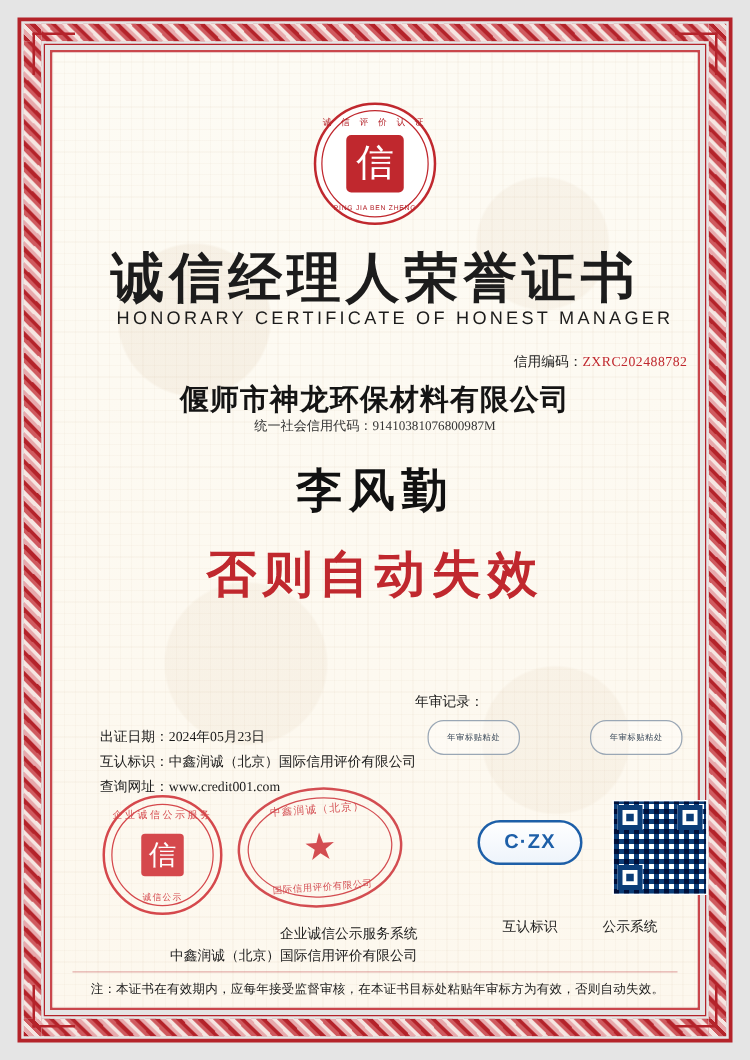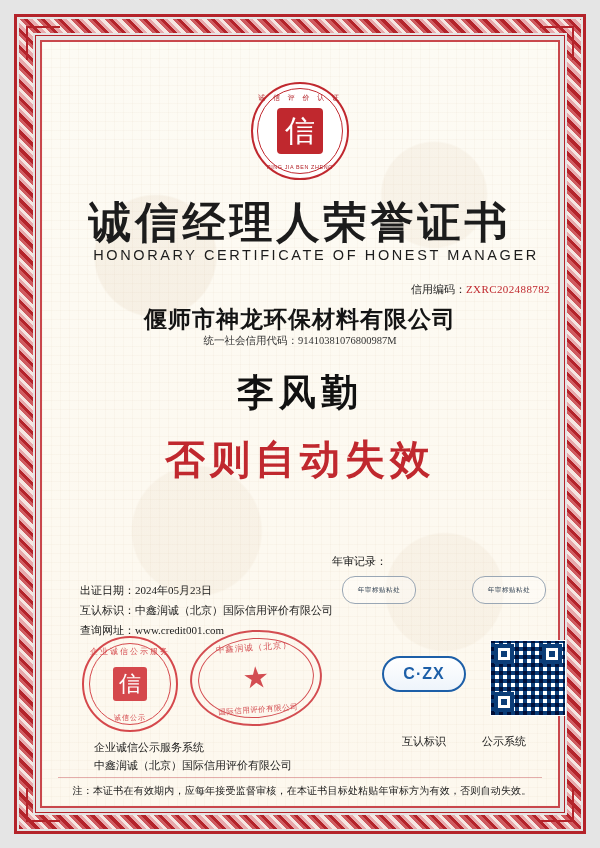--- a/index.html
+++ b/index.html
@@ -309,21 +309,21 @@
     text-align: center; font-size: 7.5px; color: #cf3b41; letter-spacing: 0.5px;
   }
 
   
   .seal-caption {
     position: absolute;
     left: 52px; top: 108px;
     font-size: 11px;
     color: #1a1a1a;
     line-height: 18px;
-    text-align: left;
+    text-align: right;
     width: 240px;
   }
 
   
   .mutual {
     position: absolute;
     left: 340px; top: 26px;
     width: 84px; height: 40px;
   }
   .mutual .badge {

